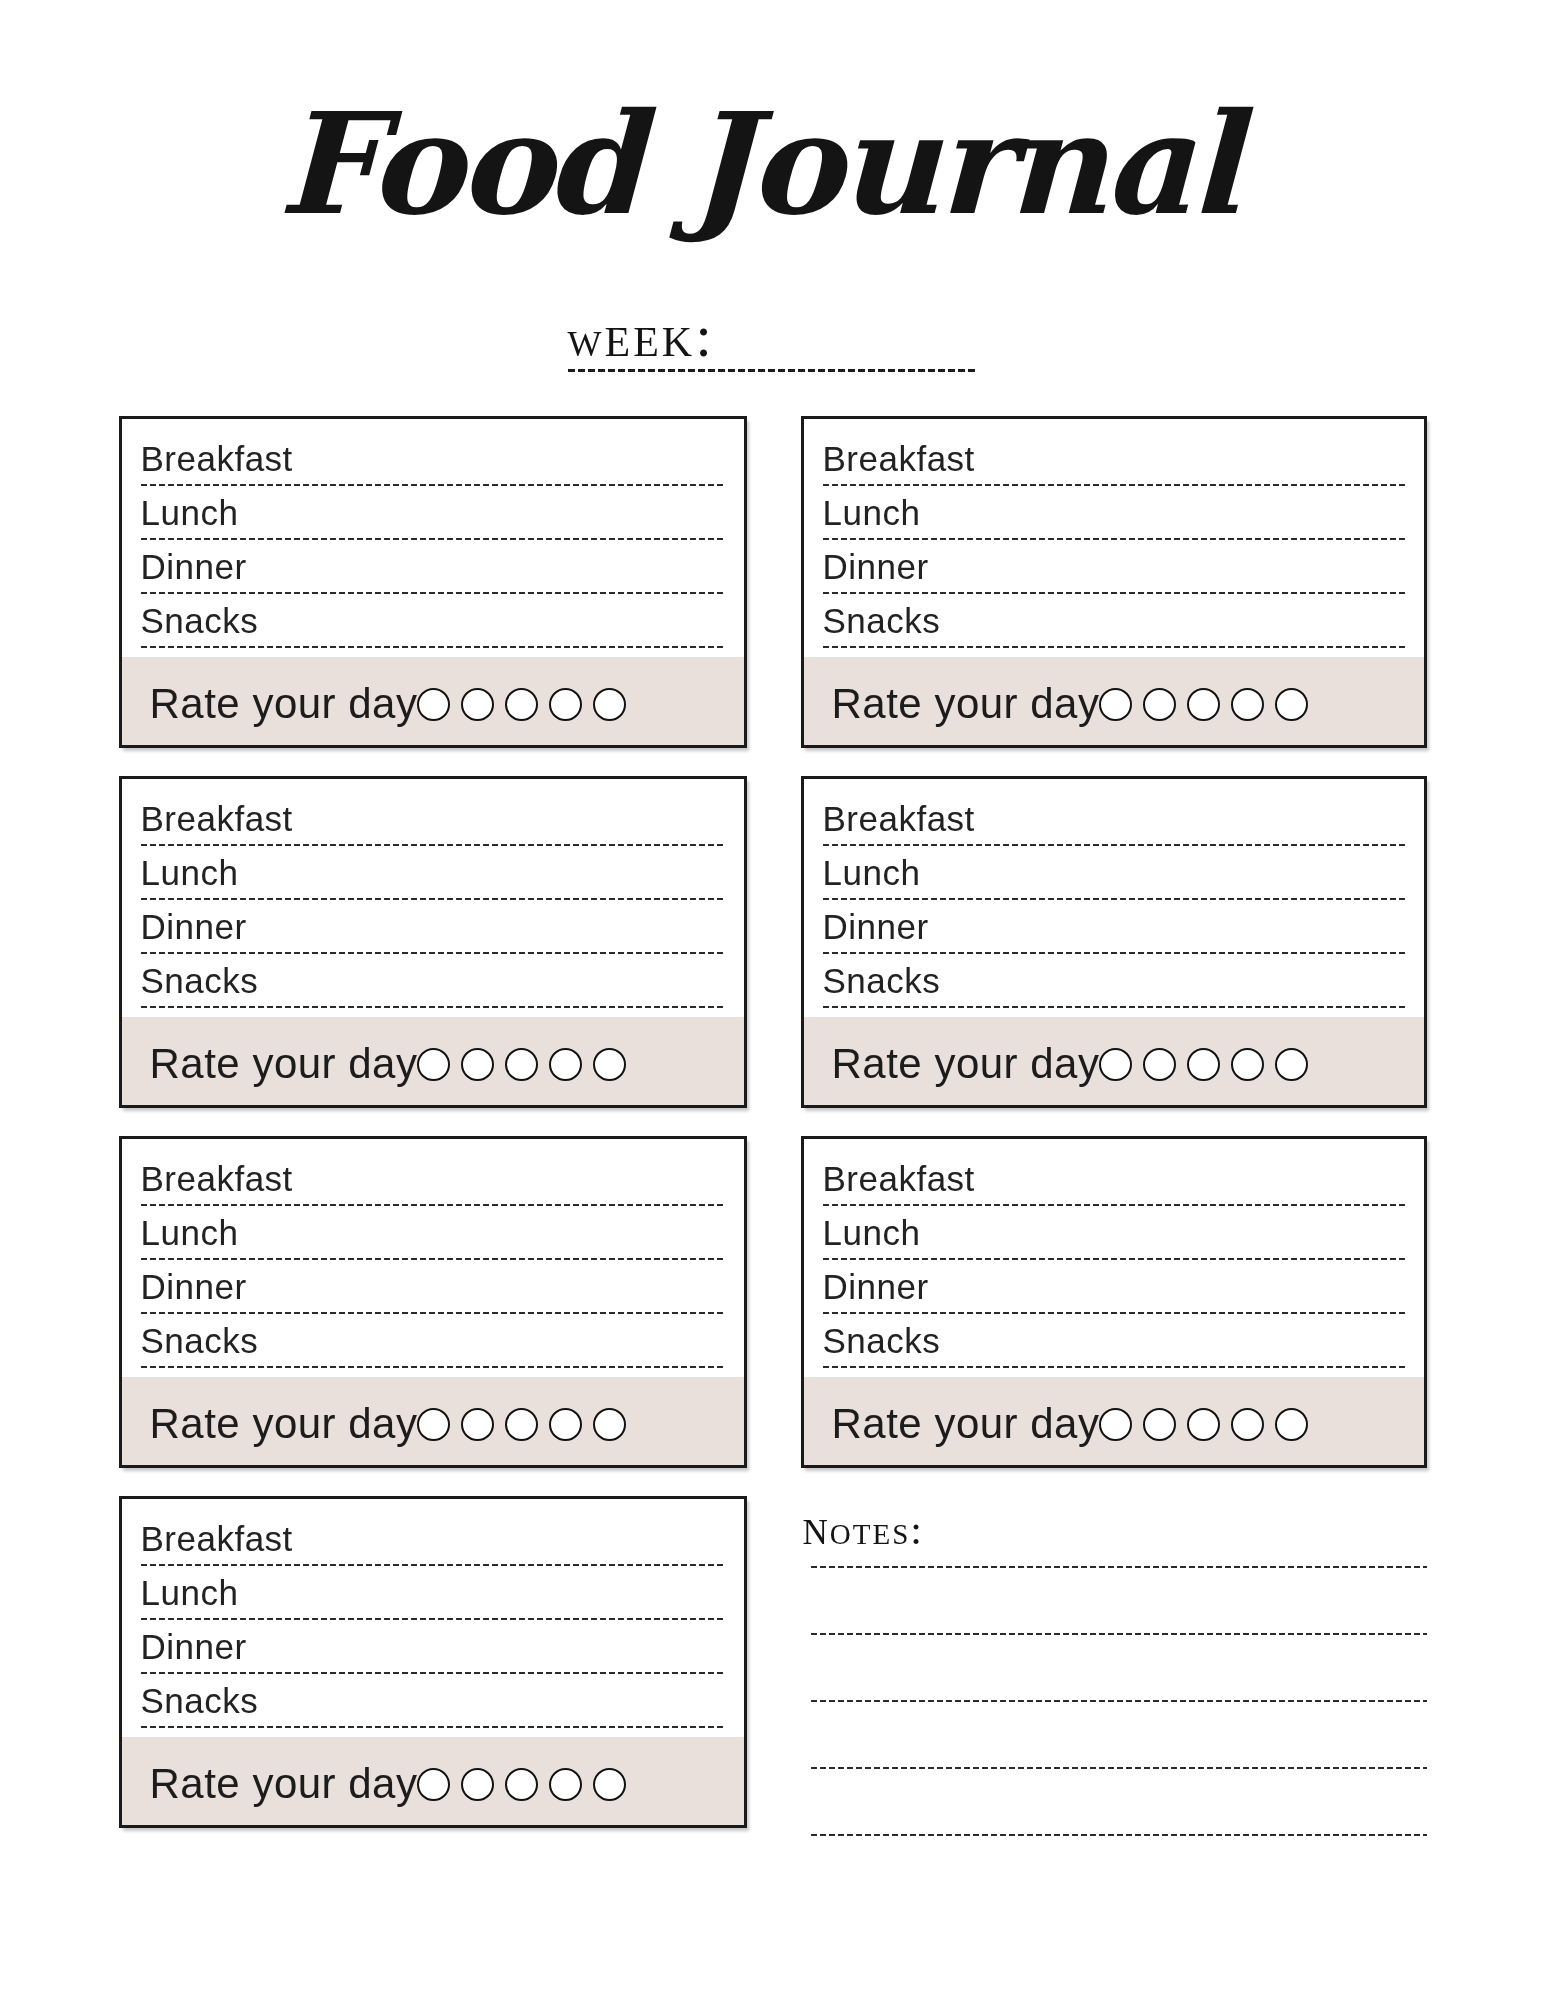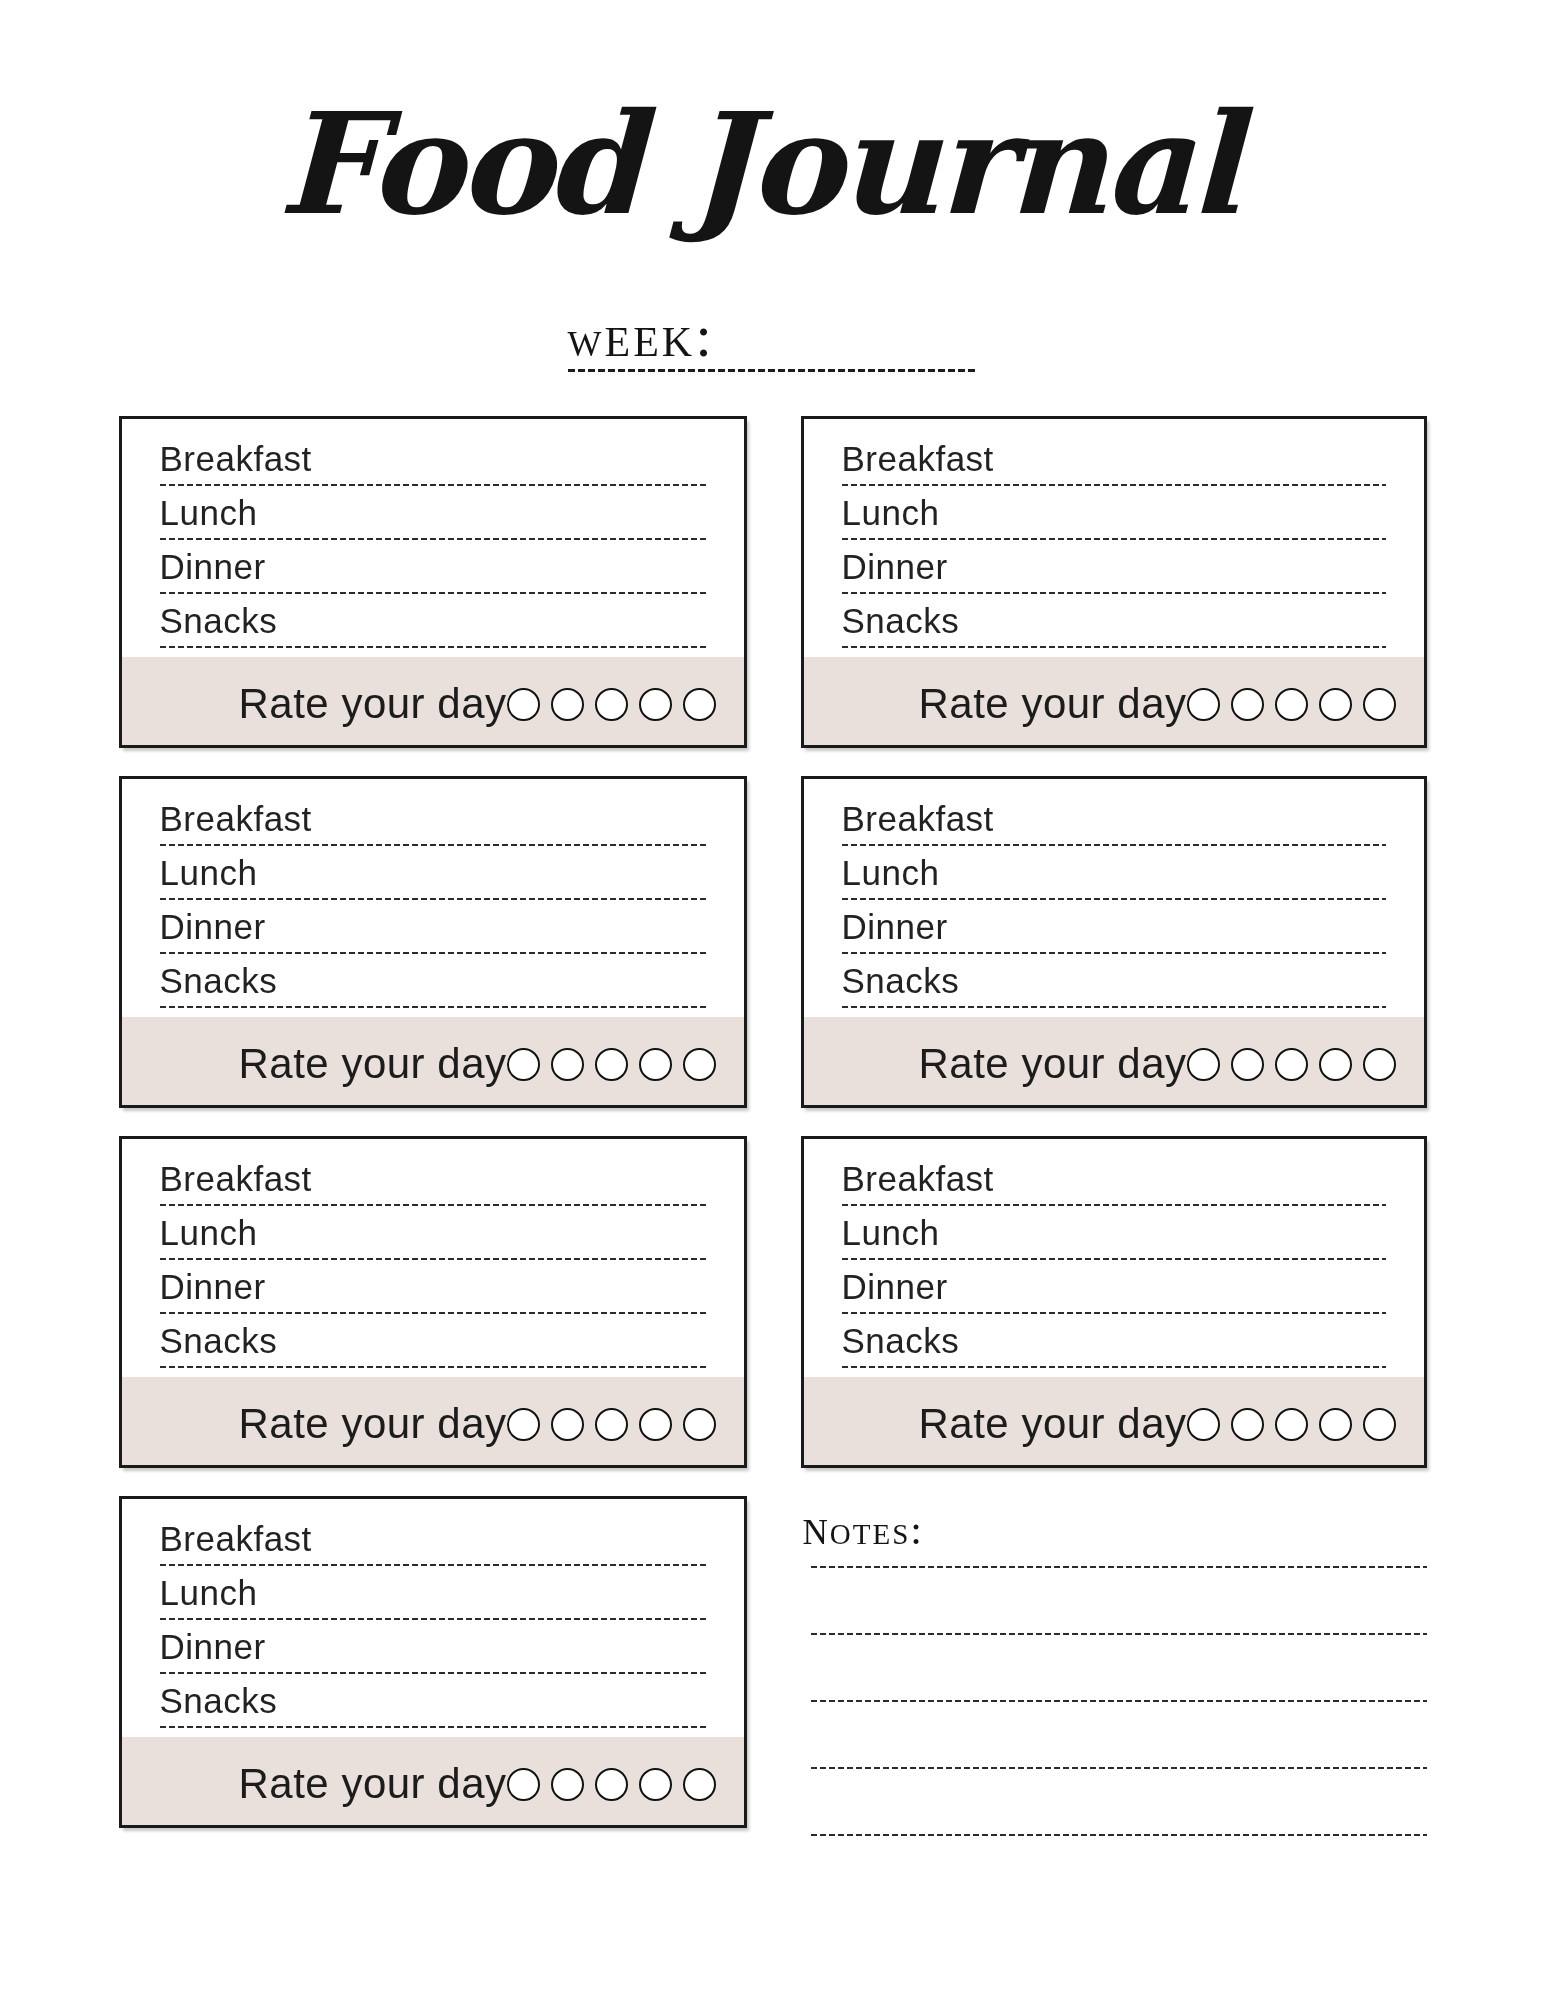--- a/index.html
+++ b/index.html
@@ -59,42 +59,42 @@
   }
 
   .day-card {
     border: 3px solid #1a1a1a;
     background: #ffffff;
     box-sizing: border-box;
     display: flex;
     flex-direction: column;
     box-shadow: 3px 4px 3px -1px rgba(0,0,0,0.22);
   }
-  .meals { padding: 22px 38px 0; }
+  .meals { padding: 22px 19px 0; }
   .meal { margin-bottom: 9px; }
   .meal-label {
     display: block;
     font-size: 35px;
     line-height: 36px;
     letter-spacing: 0.5px;
     color: #222222;
   }
   .meal-line {
     height: 2px;
     margin-top: 7px;
     background: repeating-linear-gradient(90deg, #2b2b2b 0 6px, transparent 6px 9px);
   }
 
   .card-footer {
     margin-top: auto;
     height: 88px;
     background: #E9E0DC;
     display: flex;
     align-items: center;
-    justify-content: flex-end;
+    justify-content: flex-start;
     padding: 6px 28px 0;
     box-sizing: border-box;
   }
   .rate-label {
     font-size: 42px;
     letter-spacing: 0.5px;
     color: #1c1c1c;
   }
   .circles { display: flex; gap: 11px; }
   .circle {

